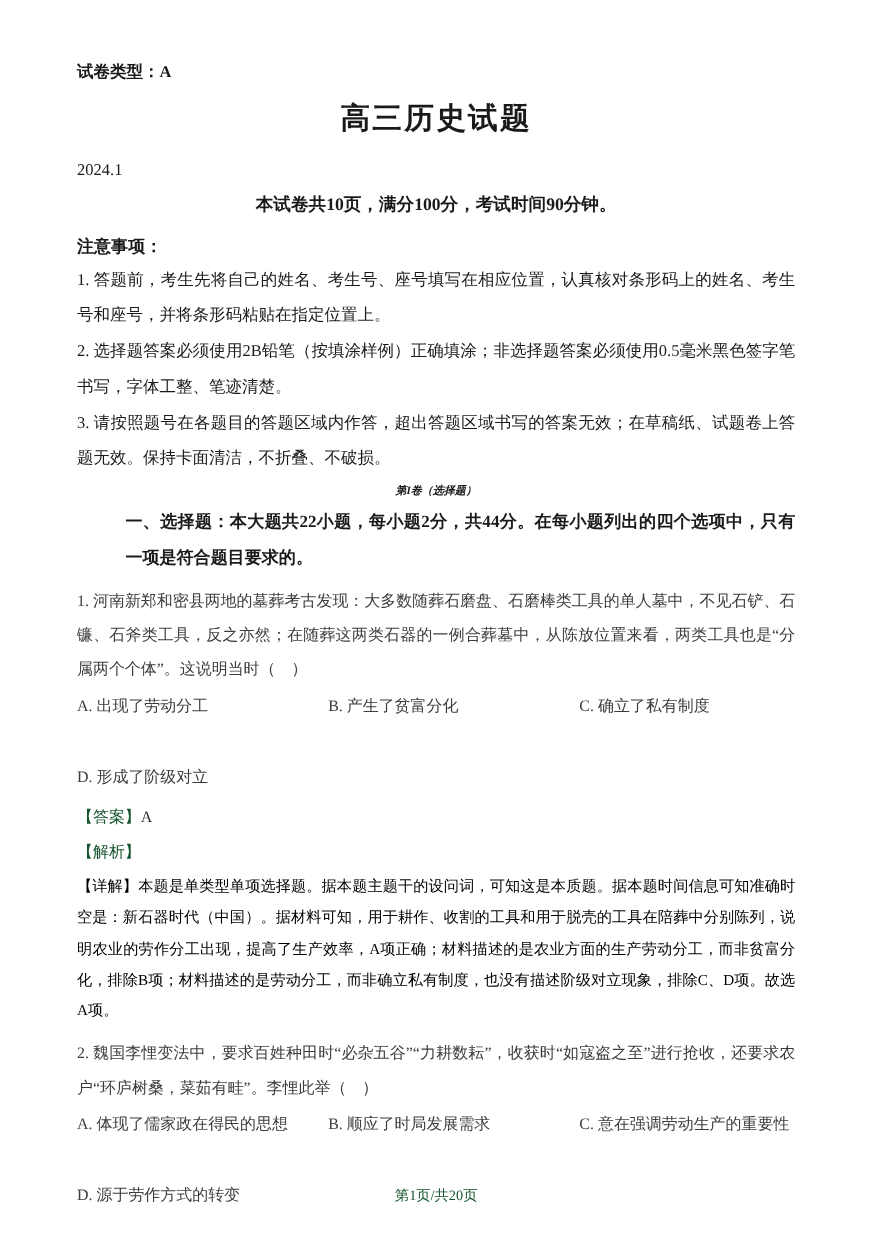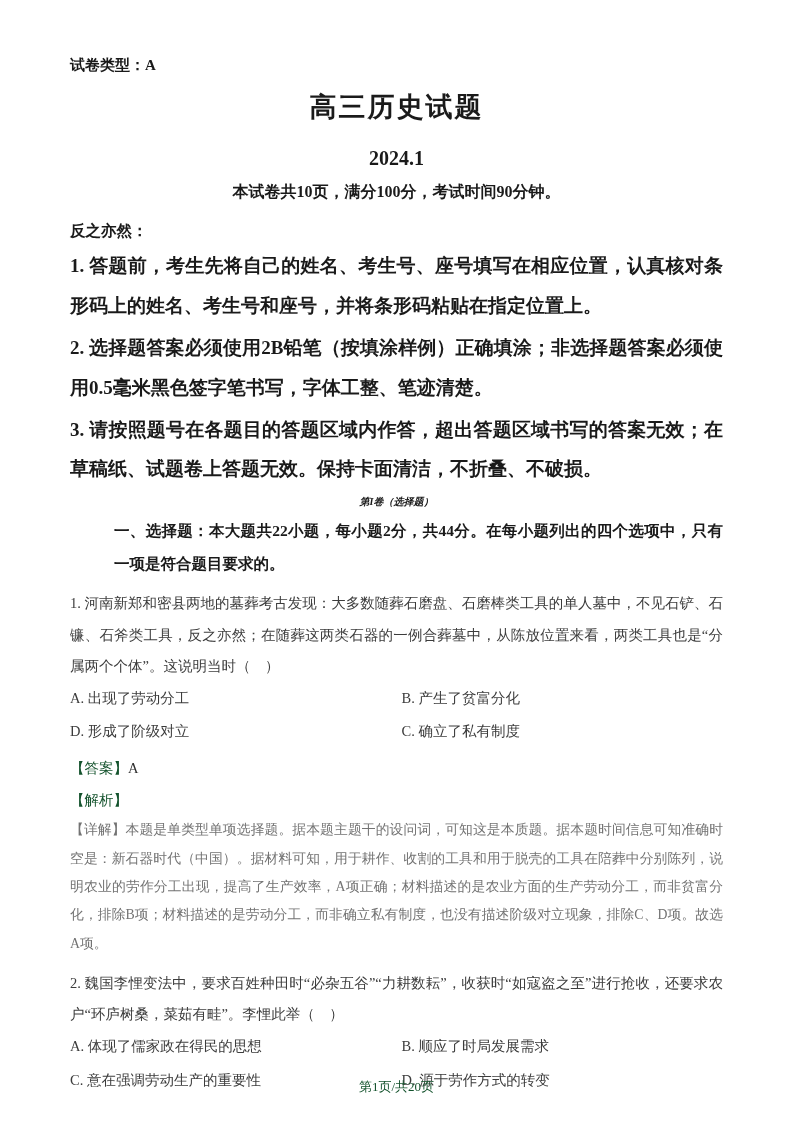--- a/index.html
+++ b/index.html
@@ -21,39 +21,38 @@
     margin-bottom: 14px;
   }
   .doc-title {
     text-align: center;
     font-size: 27px;
     font-weight: bold;
     letter-spacing: 2px;
     margin-bottom: 22px;
   }
   .doc-date {
-    text-align: center;
-    font-size: 20px;
-    font-weight: bold;
+    font-size: 15px;
+    font-weight: normal;
     margin-bottom: 12px;
   }
   .exam-info {
     text-align: center;
     font-size: 16px;
     font-weight: bold;
     margin-bottom: 12px;
   }
   .notice-title {
     font-size: 15.5px;
     font-weight: bold;
     line-height: 2.0;
   }
   .notice-item {
-    font-size: 19px;
-    font-weight: bold;
+    font-size: 15px;
+    font-weight: normal;
     line-height: 2.1;
     text-align: justify;
     margin-bottom: 2px;
   }
   .section-title {
     text-align: center;
     font-size: 10px;
     font-weight: bold;
     margin-top: 6px;
     margin-bottom: 6px;
@@ -69,40 +68,41 @@
   }
   .question-stem {
     font-size: 14.5px;
     color: #3c3c3c;
     line-height: 2.15;
     text-align: justify;
     margin-top: 6px;
   }
   .options {
     display: grid;
-    grid-template-columns: 1fr 1fr;
+    grid-template-columns: 1fr 1fr 1fr;
     column-gap: 10px;
     font-size: 14.5px;
     color: #3c3c3c;
     line-height: 2.3;
     margin-bottom: 4px;
+    gap: 32px;
   }
   .answer-line {
     font-size: 14.5px;
     line-height: 2.2;
   }
   .accent {
     color: #14532d;
   }
   .answer-value {
     color: #2f2f2f;
   }
   .detail-text {
     font-size: 13.8px;
-    color: #737373;
+    color: #000000;
     line-height: 2.05;
     text-align: justify;
     margin-bottom: 10px;
   }
   .page-footer {
     position: absolute;
     left: 0;
     bottom: 26px;
     width: 100%;
     text-align: center;
@@ -116,37 +116,37 @@
 <div class="page">
 
   <div class="paper-type">试卷类型：A</div>
 
   <h1 class="doc-title">高三历史试题</h1>
 
   <div class="doc-date">2024.1</div>
 
   <div class="exam-info">本试卷共10页，满分100分，考试时间90分钟。</div>
 
-  <div class="notice-title">反之亦然：</div>
+  <div class="notice-title">注意事项：</div>
 
   <div class="notice-item">1. 答题前，考生先将自己的姓名、考生号、座号填写在相应位置，认真核对条形码上的姓名、考生号和座号，并将条形码粘贴在指定位置上。</div>
   <div class="notice-item">2. 选择题答案必须使用2B铅笔（按填涂样例）正确填涂；非选择题答案必须使用0.5毫米黑色签字笔书写，字体工整、笔迹清楚。</div>
   <div class="notice-item">3. 请按照题号在各题目的答题区域内作答，超出答题区域书写的答案无效；在草稿纸、试题卷上答题无效。保持卡面清洁，不折叠、不破损。</div>
 
   <div class="section-title">第I卷（选择题）</div>
 
   <div class="section-intro">一、选择题：本大题共22小题，每小题2分，共44分。在每小题列出的四个选项中，只有一项是符合题目要求的。</div>
 
   <div>
     <div class="question-stem">1. 河南新郑和密县两地的墓葬考古发现：大多数随葬石磨盘、石磨棒类工具的单人墓中，不见石铲、石镰、石斧类工具，反之亦然；在随葬这两类石器的一例合葬墓中，从陈放位置来看，两类工具也是“分属两个个体”。这说明当时（　）</div>
     <div class="options">
       <span>A. 出现了劳动分工</span>
       <span>B. 产生了贫富分化</span>
+      <span>C. 确立了私有制度</span>
       <span>D. 形成了阶级对立</span>
-      <span>C. 确立了私有制度</span>
     </div>
     <div class="answer-line">
       <span class="accent">【答案】</span><span class="answer-value">A</span>
     </div>
     <div class="answer-line">
       <span class="accent">【解析】</span>
     </div>
     <div class="detail-text">【详解】本题是单类型单项选择题。据本题主题干的设问词，可知这是本质题。据本题时间信息可知准确时空是：新石器时代（中国）。据材料可知，用于耕作、收割的工具和用于脱壳的工具在陪葬中分别陈列，说明农业的劳作分工出现，提高了生产效率，A项正确；材料描述的是农业方面的生产劳动分工，而非贫富分化，排除B项；材料描述的是劳动分工，而非确立私有制度，也没有描述阶级对立现象，排除C、D项。故选A项。</div>
   </div>
 

